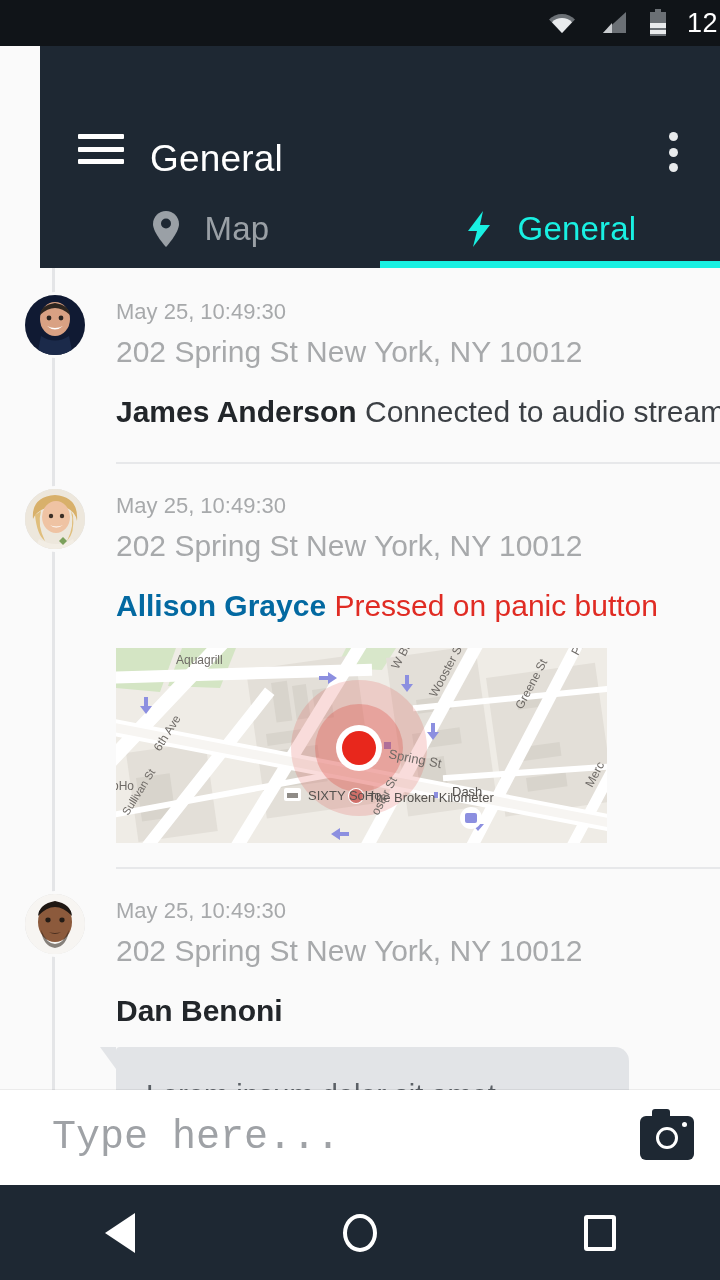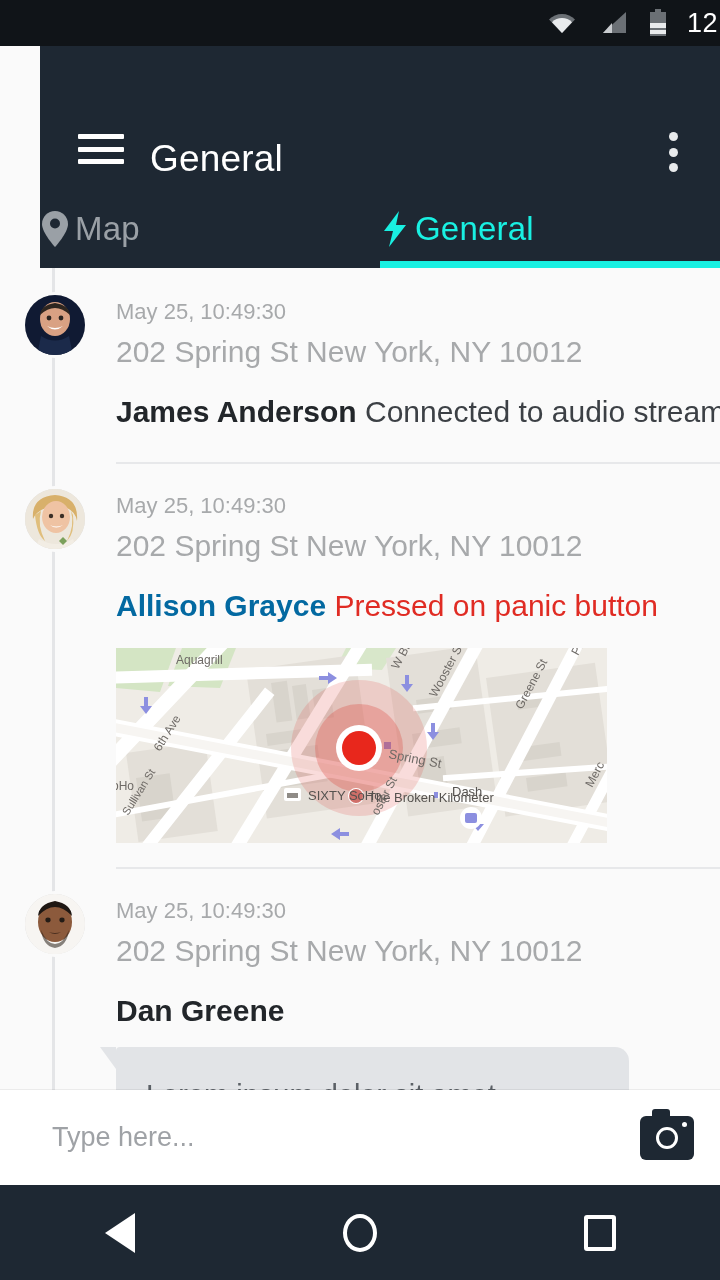--- a/index.html
+++ b/index.html
@@ -41,22 +41,22 @@
   #overflow-menu{
     position:absolute; right:30px; top:83px; width:34px; height:46px;
     display:flex; flex-direction:column; align-items:center; justify-content:space-between;
     padding:3px 0;
   }
   #overflow-menu i{ display:block; width:9px; height:9px; border-radius:50%; background:#E8EAEC; }
 
   
   #tabs{ position:absolute; left:0; right:0; bottom:0; height:78px; display:flex; }
   .tab{
-    flex:1; display:flex; align-items:center; 
-    gap:5px; position:relative; height:78px;
+    flex:1; display:flex; align-items:center; justify-content:center;
+    gap:24px; position:relative; height:78px;
   }
   .tab .tab-label{ font-size:33px; letter-spacing:0.2px; }
   .tab.inactive .tab-label{ color:#9AA0A6; }
   .tab.active .tab-label{ color:#19F0E2; }
   .tab .tab-underline{
     position:absolute; left:0; right:0; bottom:0; height:7px; background:#19F0E2;
   }
   .pin-icon svg{ display:block; }
   .bolt-icon svg{ display:block; }
 
@@ -105,21 +105,21 @@
   .bubble-text{ color:#5B6066; font-size:29px; line-height:44px; }
 
   
   #composer{
     position:absolute; left:0; right:0; bottom:95px; height:95px;
     background:#FFFFFF; display:flex; align-items:center;
     padding:0 26px 0 52px; box-shadow:0 -1px 0 rgba(0,0,0,0.06);
   }
   #composer-input{
     flex:1; border:none; outline:none; background:transparent;
-    font-family:Liberation Sans, sans-serif; font-size:27px; color:#c2410c;
+    font-family:Liberation Mono, monospace; font-size:40px; color:#c2410c;
   }
   #composer-input::placeholder{ color:#9FA2A6; }
   #camera-button{
     width:54px; height:44px; background:#1E2833; border-radius:6px;
     display:flex; align-items:center; justify-content:center; position:relative;
     flex:0 0 auto;
   }
   #camera-button:before{
     content:""; position:absolute; top:-7px; left:12px; width:18px; height:8px;
     background:#1E2833; border-radius:3px 3px 0 0;
@@ -366,21 +366,21 @@
         <ellipse cx="37" cy="26" rx="2.6" ry="2.4" fill="#241C16"></ellipse>
         <path d="M24 38 Q30 42 36 38 Q30 40 24 38 Z" fill="#4A2E1F"></path>
         <path d="M16 36 Q22 50 30 50 Q38 50 44 36 Q42 52 30 54 Q18 52 16 36 Z" fill="#2A201A" opacity="0.55"></path>
         <path d="M16 50 Q30 60 44 50 L48 60 L12 60 Z" fill="#F7F5F2"></path>
       </svg>
     </div>
     <div class="item-body">
       <div class="ts">May 25, 10:49:30</div>
       <div class="addr">202 Spring St New York, NY 10012</div>
       <div class="event">
-        <span class="who">Dan Greene</span>
+        <span class="who">Dan Benoni</span>
         <span class="what"></span>
       </div>
       <div class="bubble-wrap">
         <div class="bubble">
           <div class="bubble-text">Lorem ipsum dolor sit amet, consectetur</div>
         </div>
       </div>
     </div>
   </div>
 

